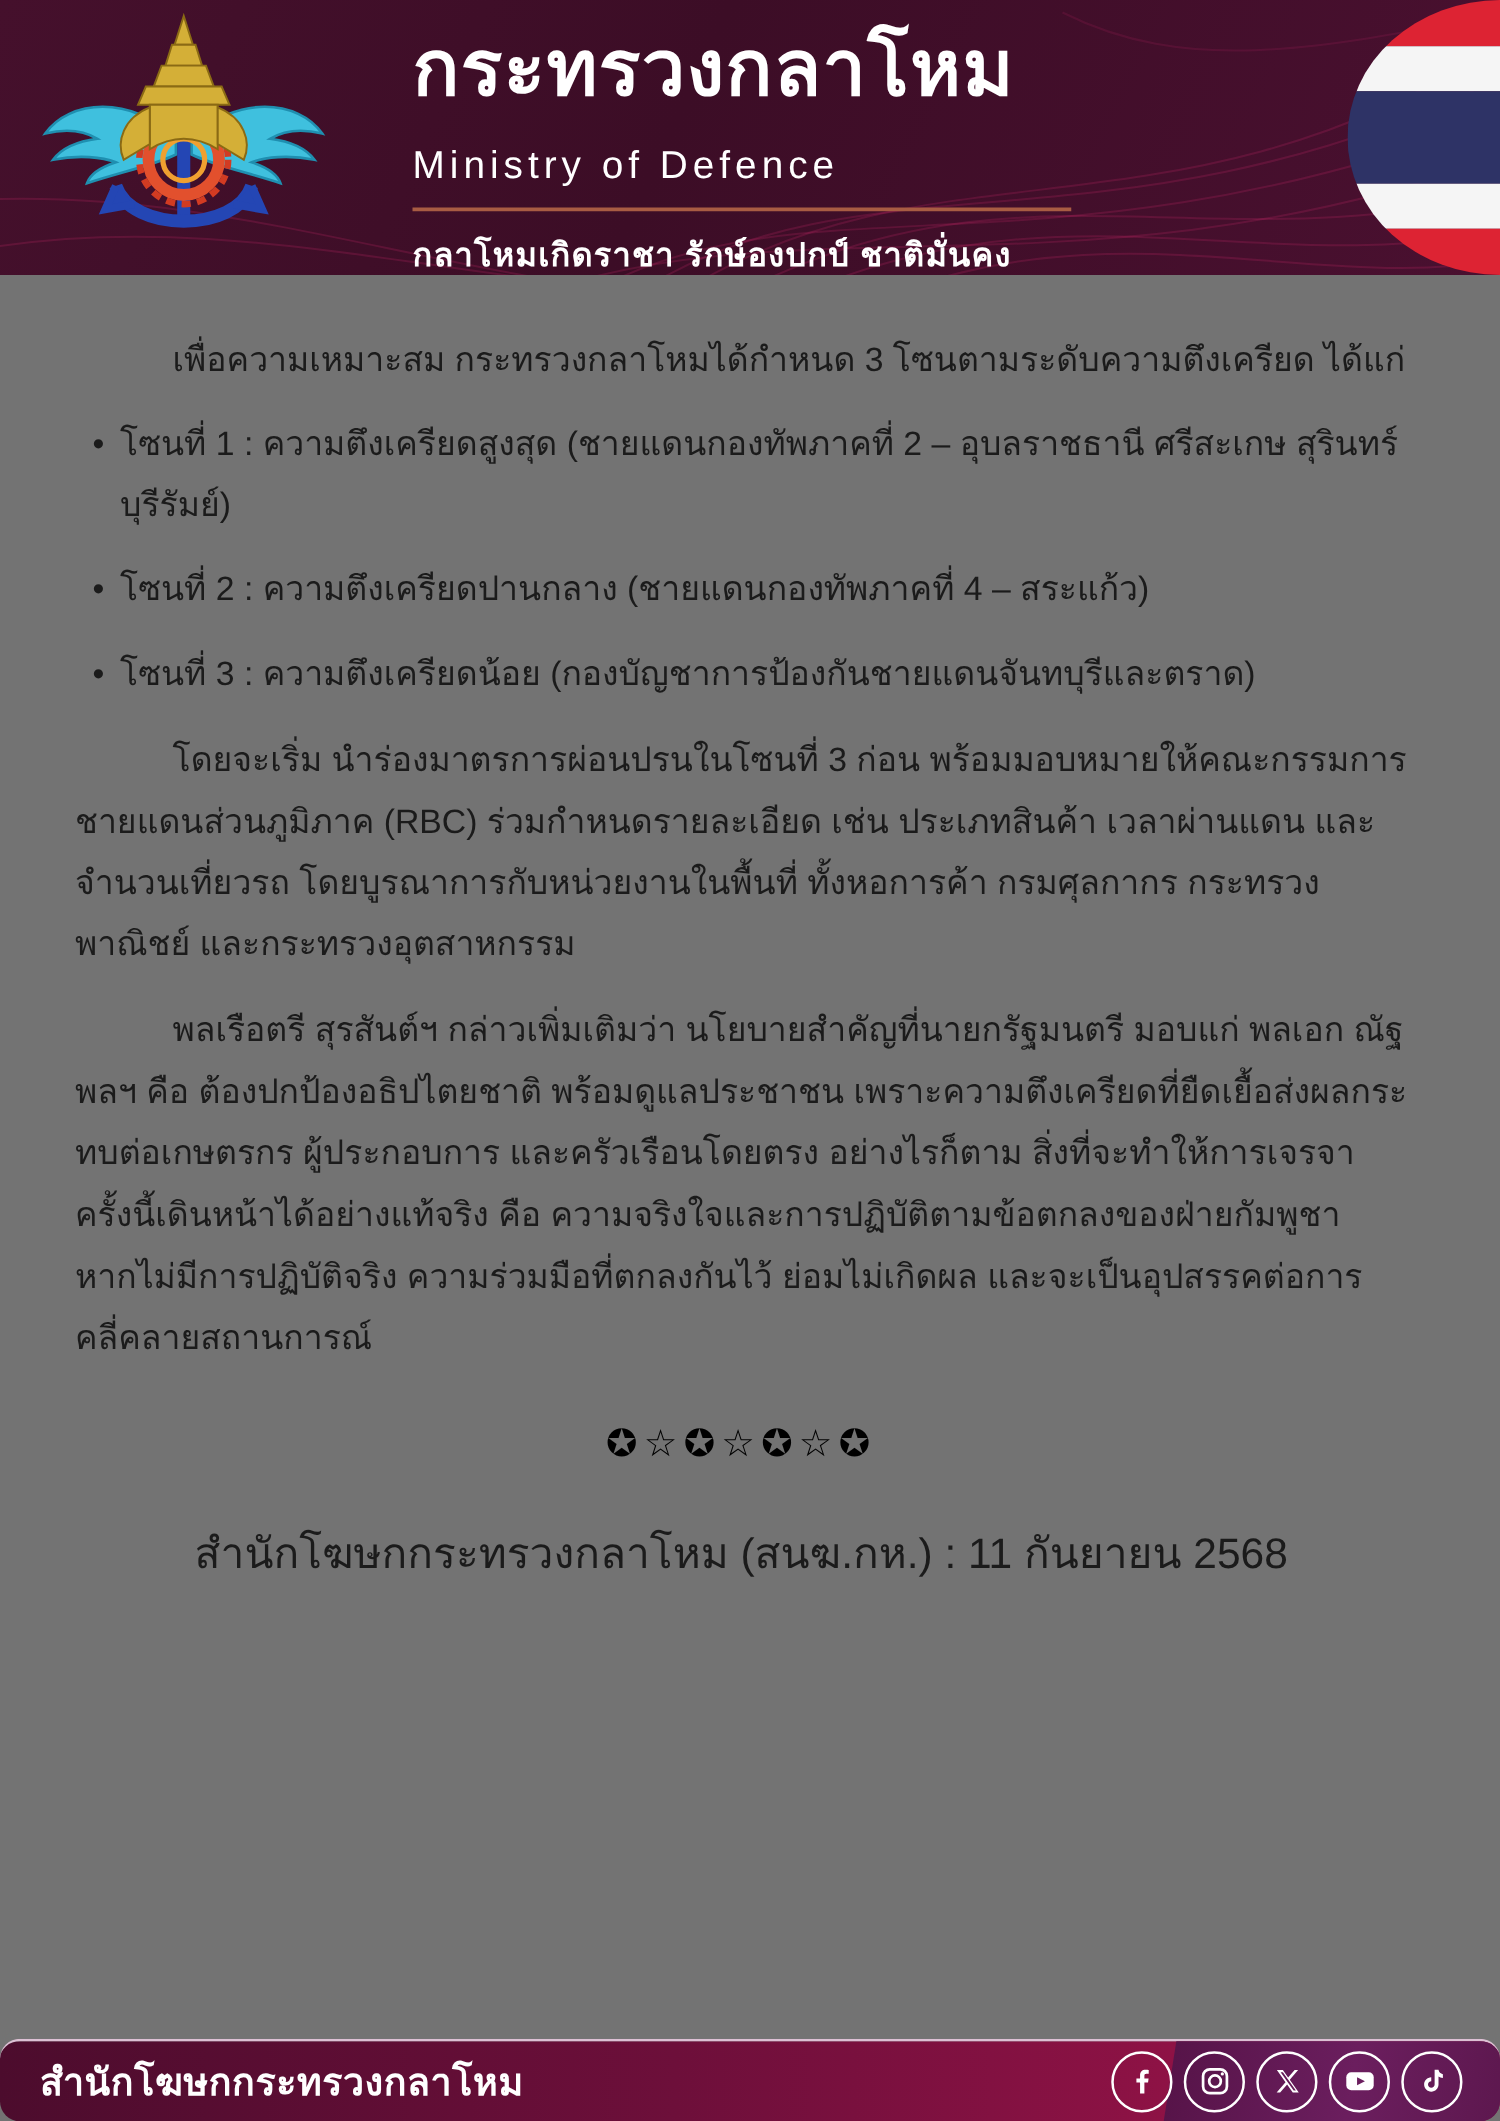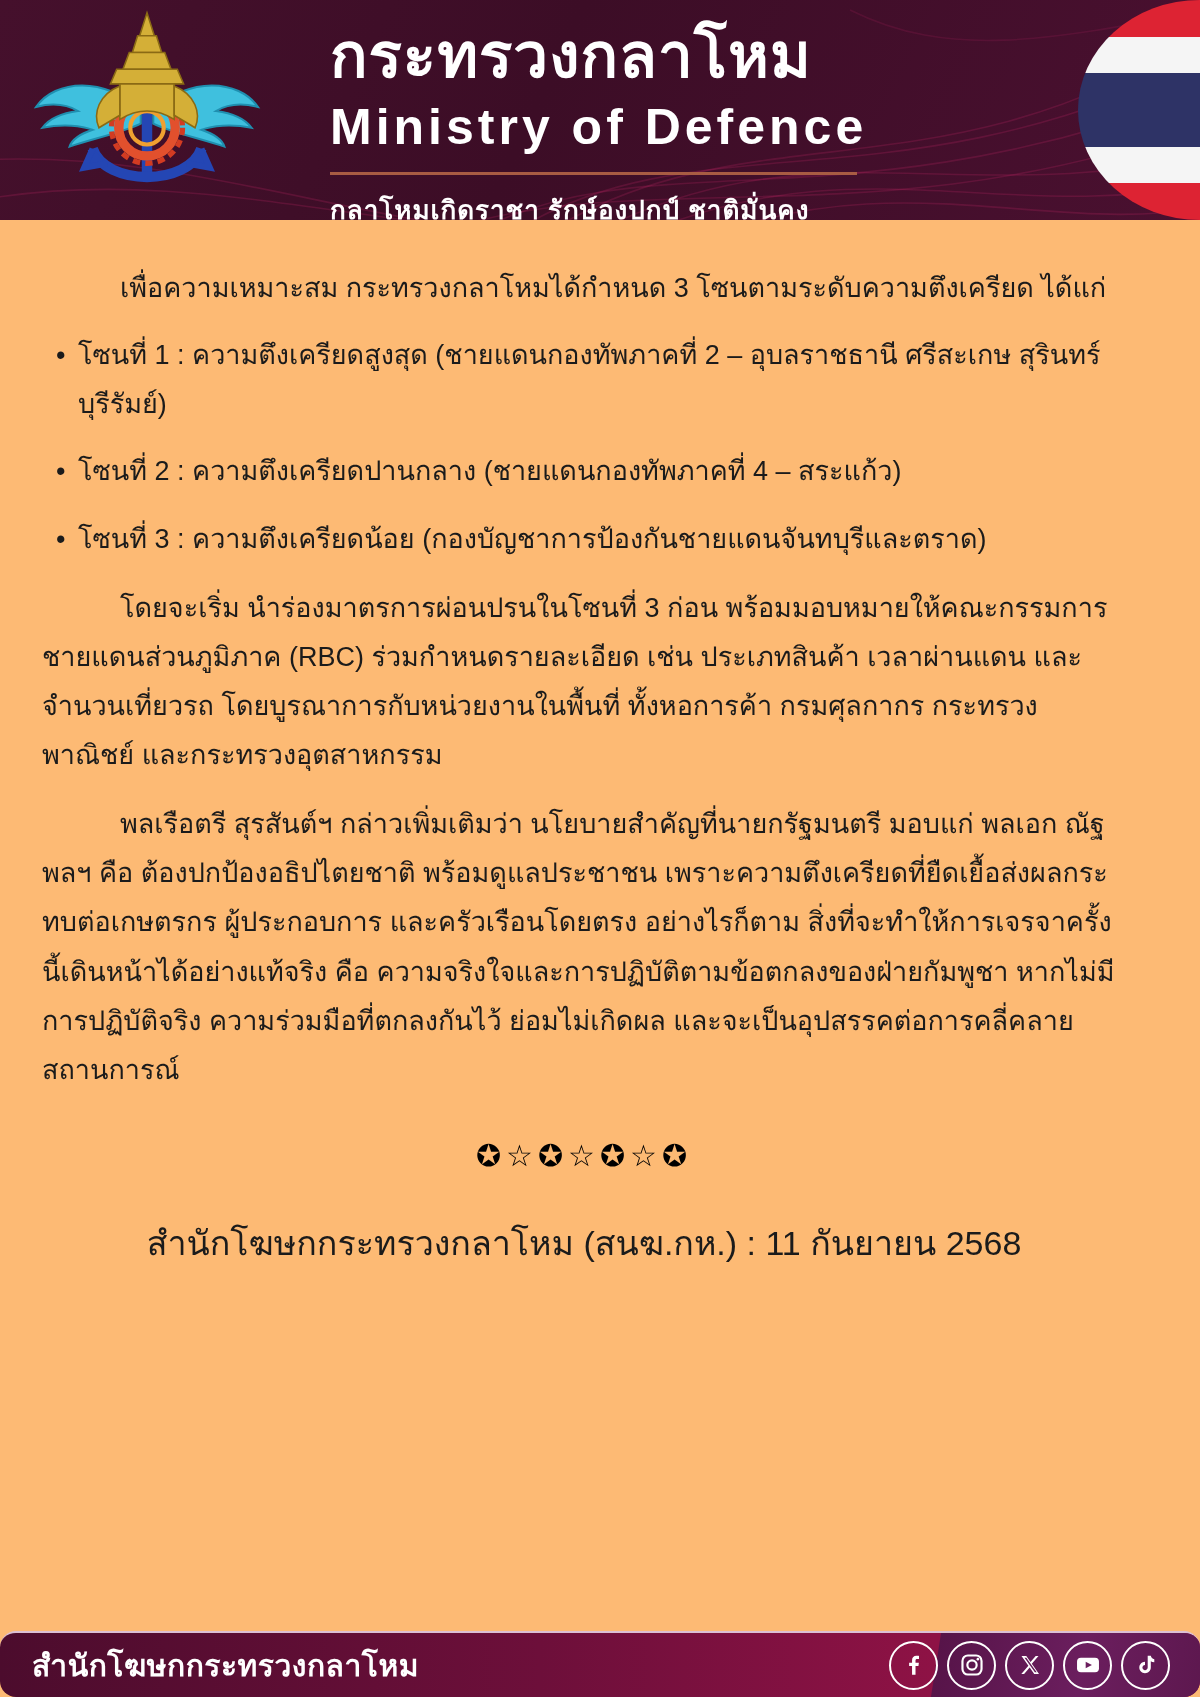--- a/index.html
+++ b/index.html
@@ -1,37 +1,37 @@
 <!DOCTYPE html>
 <html><head>
 <meta charset="utf-8">
 <style>
   html,body{margin:0;padding:0;}
   body{font-family:"Liberation Sans","DejaVu Sans",sans-serif;background:#fff;}
-  .page{position:relative;width:1200px;height:1697px;background:#fdba74;overflow:hidden;}
+  .page{position:relative;width:1200px;height:1697px;background:#737373;overflow:hidden;}
 
   
   .header{position:relative;width:100%;height:220px;background:linear-gradient(115deg,#45102c 0%,#3c0d26 45%,#4a1030 100%);overflow:hidden;}
   .header .waves{position:absolute;inset:0;width:100%;height:100%;}
   .emblem{position:absolute;left:32px;top:10px;width:230px;height:200px;}
   .title-block{position:absolute;left:330px;top:22px;width:540px;color:#fff;}
   .title-th{font-size:62px;font-weight:bold;letter-spacing:1px;line-height:1.1;white-space:nowrap;}
-  .title-en{font-size:50px;font-weight:bold;letter-spacing:4px;margin-top:8px;white-space:nowrap;}
+  .title-en{font-size:31px;font-weight:normal;letter-spacing:4px;margin-top:24px;white-space:nowrap;}
   .title-divider{width:527px;height:3px;background:#a85c43;margin-top:16px;}
   .tagline{font-size:26px;font-weight:bold;margin-top:14px;letter-spacing:1px;white-space:nowrap;}
   .press-block{position:absolute;left:715px;top:40px;width:345px;text-align:center;color:#fff;}
   .press-th{font-size:44px;font-weight:bold;white-space:nowrap;}
   .press-en{font-size:46px;font-weight:bold;margin-top:14px;letter-spacing:2px;white-space:nowrap;}
   .flag{position:absolute;top:0;right:0;width:122px;height:220px;border-radius:122px 0 0 122px / 110px 0 0 110px;overflow:hidden;display:flex;flex-direction:column;}
   .flag .s1,.flag .s5{height:16.7%;}
   .flag .s2,.flag .s4{height:16.7%;}
   .flag .s3{height:33.2%;}
 
   
-  .content{position:absolute;top:220px;left:0;width:1184px;padding:44px 58px 0 42px;box-sizing:border-box;color:#1b1b1b;font-size:27px;line-height:1.82;}
+  .content{position:absolute;top:220px;left:0;width:1184px;padding:44px 58px 0 60px;box-sizing:border-box;color:#1b1b1b;font-size:27px;line-height:1.82;}
   .para{margin:0 0 14px 0;text-indent:78px;}
   .bullet-row{display:flex;align-items:flex-start;margin:18px 0 18px 14px;}
   .bullet-marker{width:22px;flex:0 0 22px;font-size:27px;}
   .bullet-text{flex:1;}
   .star-divider{text-align:center;font-size:30px;letter-spacing:5px;margin-top:34px;color:#000;}
   .dateline{text-align:center;font-size:34px;margin-top:30px;color:#1b1b1b;}
 
   
   .footer{position:absolute;left:0;bottom:0;width:100%;height:64px;background:linear-gradient(90deg,#4c0c2d 0%,#6d0f3a 45%,#8e1245 78%);border-top:2px solid #dcc0d4;overflow:hidden;border-radius:16px;}
   .footer-right-bg{position:absolute;top:-10px;bottom:-10px;left:78%;right:-60px;background:linear-gradient(90deg,#571449 0%,#6b1e5e 45%,#571548 100%);transform:skewX(-9deg);}

